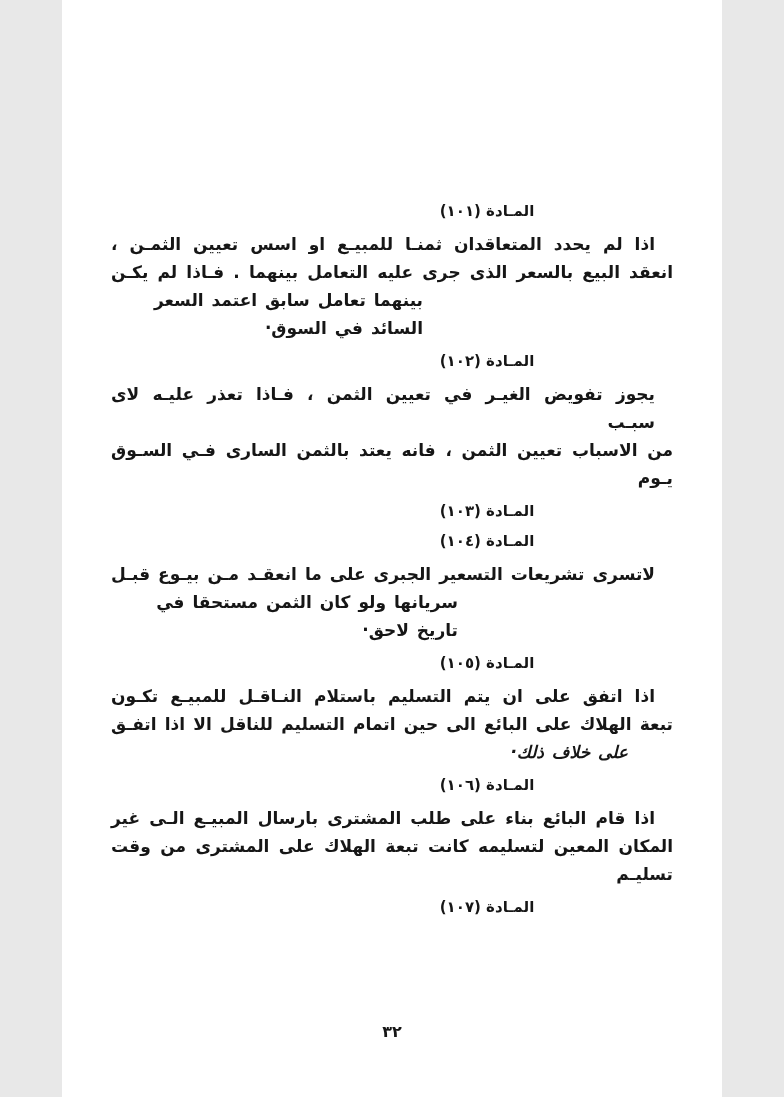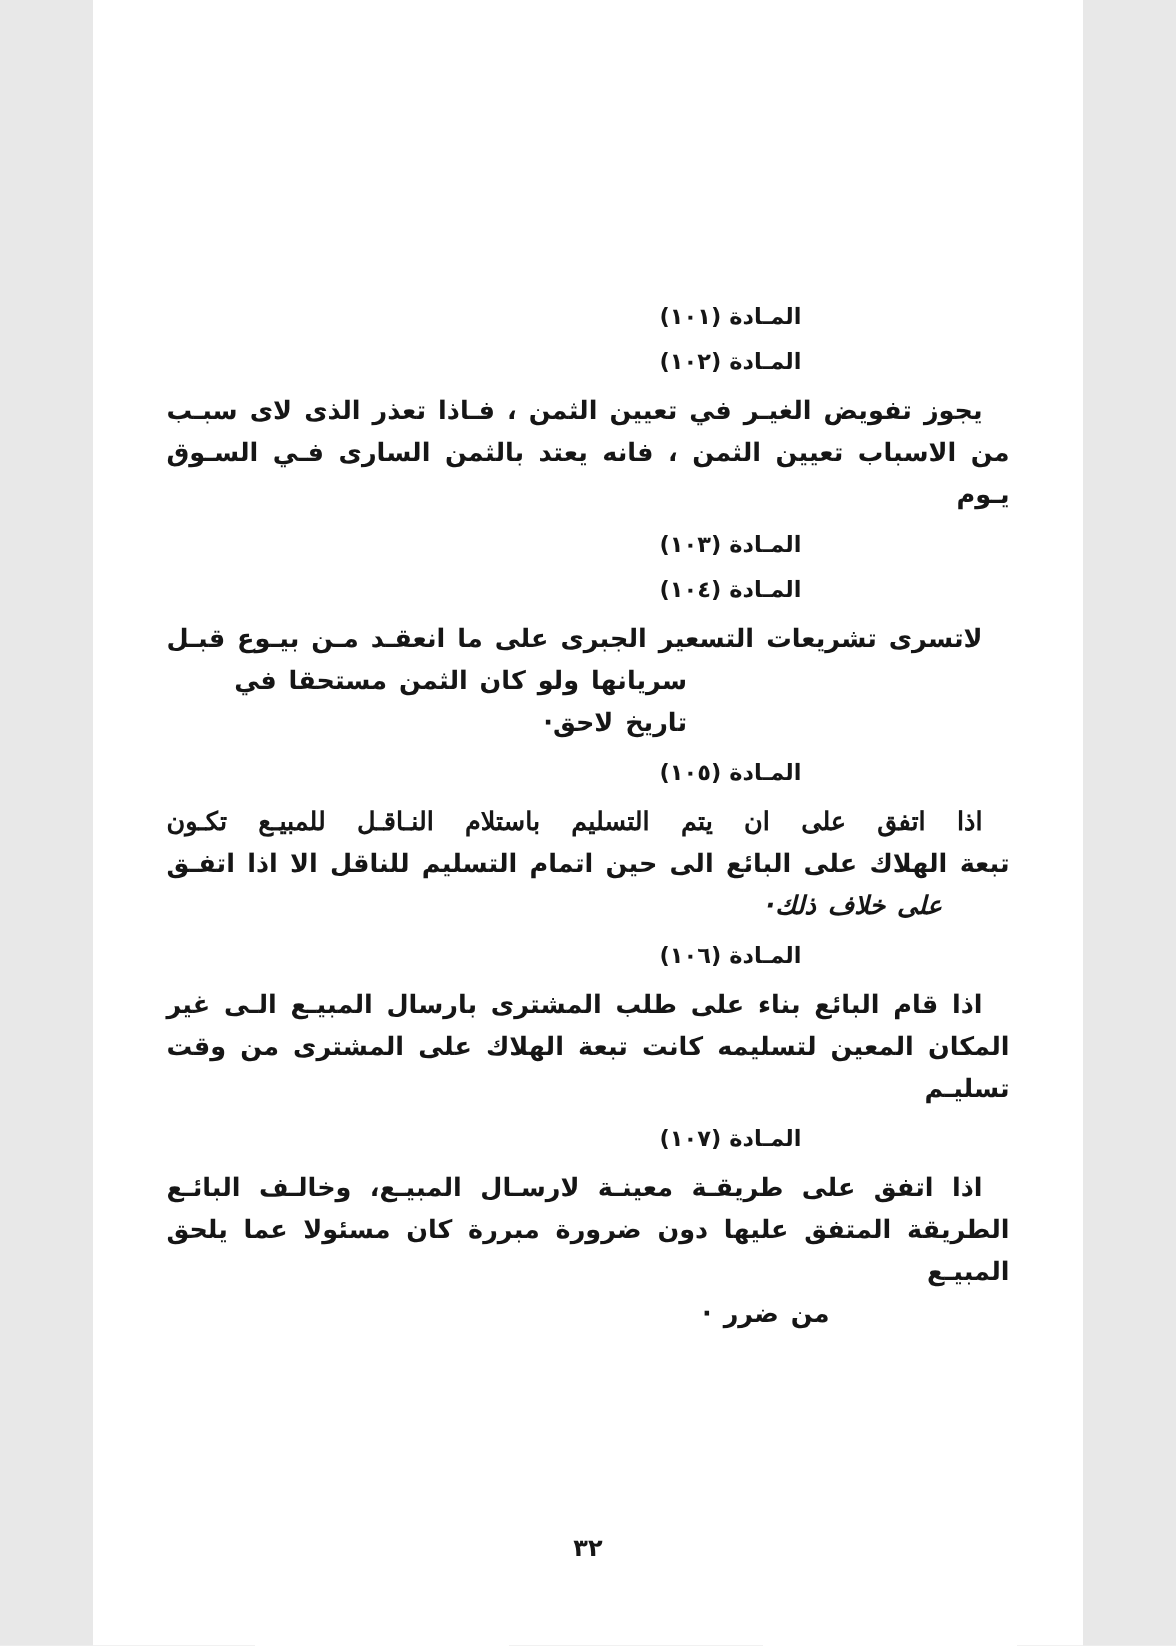--- a/index.html
+++ b/index.html
@@ -53,64 +53,64 @@
   }
 </style>
 </head>
 <body>
 
 <div class="page">
 
   <main class="content">
     <section class="article">
       <h2 class="article-title">المـادة (١٠١)</h2>
+      <div class="article-body">
+          <div class="line k-first" style="padding-right: 18px;">اذا لم يحدد المتعاقدان ثمنـا للمبيـع او اسس تعيين الثمـن ،</div>
+          <div class="line k-full" style="padding-right: 0px;">انعقد البيع بالسعر الذى جرى عليه التعامل بينهما . فـاذا لم يكـن</div>
+          <div class="line k-last" style="padding-right: 250px;">بينهما تعامل سابق اعتمد السعر السائد في السوق·</div>
+        </div>
     </section>
 
     <section class="article">
       <h2 class="article-title">المـادة (١٠٢)</h2>
       <div class="article-body">
-          <div class="line k-first" style="padding-right: 18px;">يجوز تفويض الغيـر في تعيين الثمن ، فـاذا تعذر الذى لاى سبـب</div>
+          <div class="line k-first" style="padding-right: 18px;">يجوز تفويض الغيـر في تعيين الثمن ، فـاذا تعذر عليـه لاى سبـب</div>
           <div class="line k-full" style="padding-right: 0px;">من الاسباب تعيين الثمن ، فانه يعتد بالثمن السارى فـي السـوق يـوم</div>
         </div>
     </section>
 
     <section class="article">
       <h2 class="article-title">المـادة (١٠٣)</h2>
     </section>
 
     <section class="article">
       <h2 class="article-title">المـادة (١٠٤)</h2>
       <div class="article-body">
           <div class="line k-first" style="padding-right: 18px;">لاتسرى تشريعات التسعير الجبرى على ما انعقـد مـن بيـوع قبـل</div>
           <div class="line k-last" style="padding-right: 215px;">سريانها ولو كان الثمن مستحقا في تاريخ لاحق·</div>
         </div>
     </section>
 
     <section class="article">
       <h2 class="article-title">المـادة (١٠٥)</h2>
       <div class="article-body">
-          <div class="line k-first" style="padding-right: 18px; font-family: Liberation Serif, serif;">اذا اتفق على ان يتم التسليم باستلام النـاقـل للمبيـع تكـون</div>
+          <div class="line k-first" style="padding-right: 18px;">اذا اتفق على ان يتم التسليم باستلام النـاقـل للمبيـع تكـون</div>
           <div class="line k-full" style="padding-right: 0px;">تبعة الهلاك على البائع الى حين اتمام التسليم للناقل الا اذا اتفـق</div>
           <div class="line k-last" style="padding-right: 45px; font-style: italic;">على خلاف ذلك·</div>
         </div>
     </section>
 
     <section class="article">
       <h2 class="article-title">المـادة (١٠٦)</h2>
       <div class="article-body">
           <div class="line k-first" style="padding-right: 18px;">اذا قام البائع بناء على طلب المشترى بارسال المبيـع الـى غير</div>
           <div class="line k-full" style="padding-right: 0px;">المكان المعين لتسليمه كانت تبعة الهلاك على المشترى من وقت تسليـم</div>
         </div>
     </section>
 
     <section class="article">
       <h2 class="article-title">المـادة (١٠٧)</h2>
-      <div class="article-body">
-          <div class="line k-first" style="padding-right: 18px;">اذا اتفق على طريقـة معينـة لارسـال المبيـع، وخالـف البائـع</div>
-          <div class="line k-full" style="padding-right: 0px;">الطريقة المتفق عليها دون ضرورة مبررة كان مسئولا عما يلحق المبيـع</div>
-          <div class="line k-last" style="padding-right: 120px;">من ضرر ·</div>
-        </div>
     </section>
   </main>
 
   <footer class="page-number">٣٢</footer>
 
 </div>
 
 </body></html>

